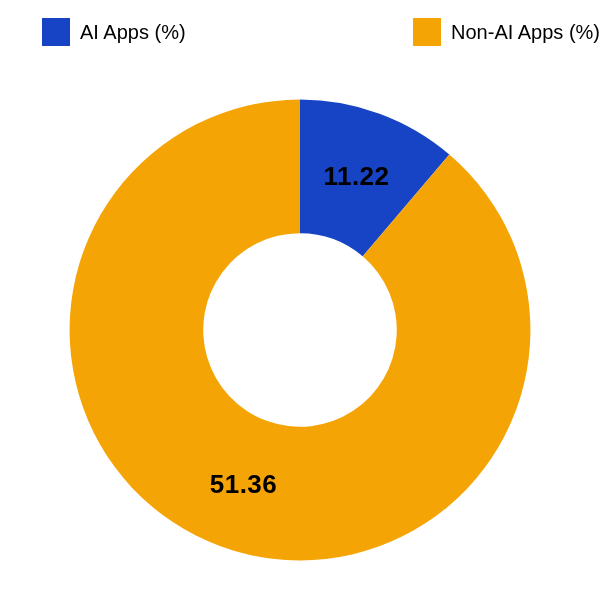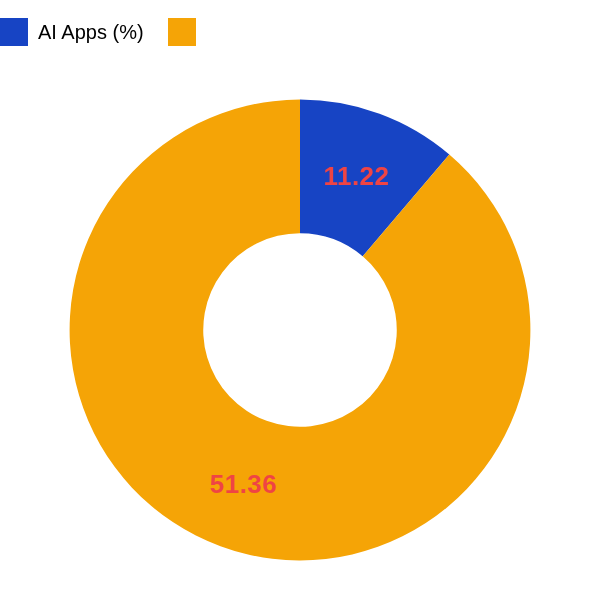--- a/index.html
+++ b/index.html
@@ -5,25 +5,26 @@
     * { margin: 0; padding: 0; box-sizing: border-box; }
     body {
       width: 600px;
       height: 600px;
       background: #ffffff;
       font-family: Arial, sans-serif;
       position: relative;
     }
     .legend {
       display: flex;
-      justify-content: flex-start;
+      justify-content: space-between;
       gap: 24px;
       padding-top: 18px;
       font-size: 20px;
       font-weight: 500;
+      padding-left: 42px;
     }
     .legend-item {
       display: flex;
       align-items: center;
       gap: 10px;
     }
     .legend-swatch {
       width: 28px;
       height: 28px;
     }
@@ -34,37 +35,38 @@
       transform: translate(-50%, -50%);
       width: 480px;
       height: 480px;
     }
     .donut {
       width: 100%;
       height: 100%;
     }
     .slice-label {
       position: absolute;
-      color: #ef4444;
+      color: #000000;
       font-size: 26px;
       font-weight: 700;
       transform: translate(-50%, -50%);
       letter-spacing: 0.5px;
     }
   </style>
 </head>
 <body>
 
 <div class="legend">
   <div class="legend-item">
     <div class="legend-swatch" style="background:#1744c4"></div>
     <span>AI Apps (%)</span>
   </div>
   <div class="legend-item">
     <div class="legend-swatch" style="background:#f5a406"></div>
+    <span>Non-AI Apps (%)</span>
   </div>
 </div>
 
 <div class="chart-wrap">
   <svg class="donut" viewBox="0 0 100 100">
     <g id="slices">
         <path d="M 50 2 A 48 48 0 0 1 81.10465106907144 13.441817853299753 L 63.06395344901001 34.6455634983859 A 20.16 20.16 0 0 0 50 29.84 Z" fill="#1744c4"></path>
         <path d="M 81.10465106907144 13.441817853299753 A 48 48 0 1 1 49.99999999999999 2 L 49.99999999999999 29.84 A 20.16 20.16 0 1 0 63.06395344901001 34.6455634983859 Z" fill="#f5a406"></path>
       </g>
   </svg>

